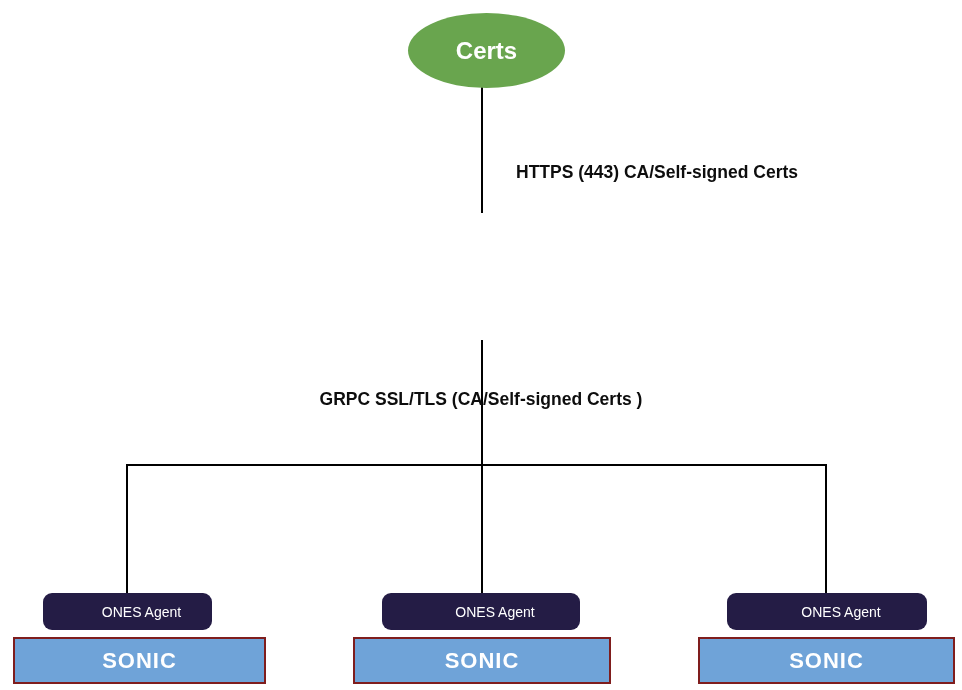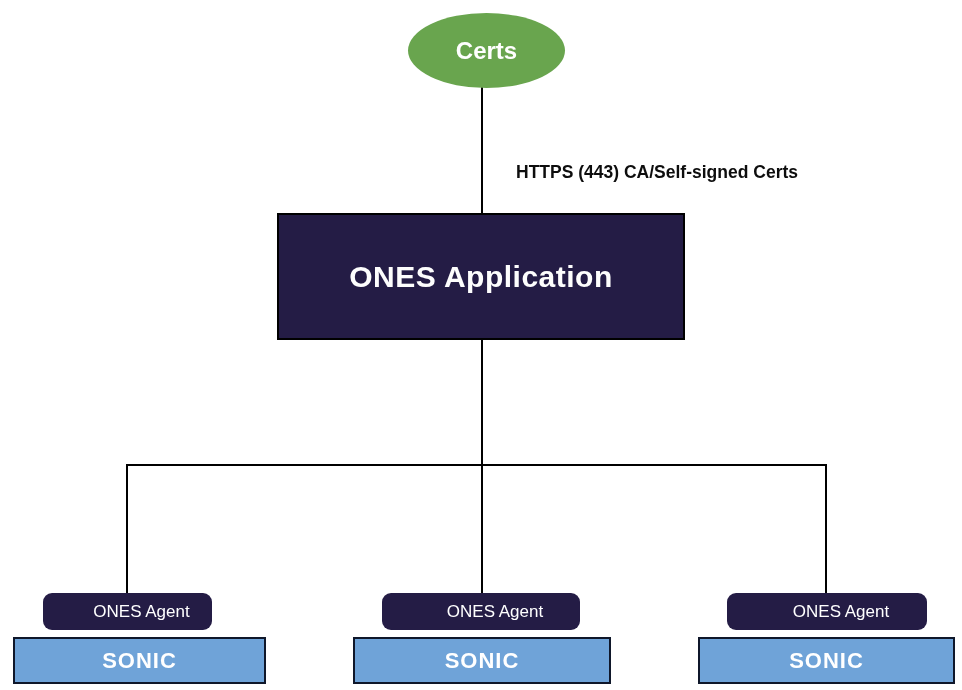--- a/index.html
+++ b/index.html
@@ -62,33 +62,33 @@
   }
 
   .agent-box {
     position: absolute;
     top: 593px; height: 37px;
     box-sizing: border-box;
     background: #241c45;
     border-radius: 9px;
     display: flex; align-items: center; justify-content: center;
     color: #ffffff;
-    font-size: 17px;
+    font-size: 14px;
     padding-left: 28px;
   }
   .agent-left  { left: 43px;  width: 169px; }
   .agent-mid   { left: 382px; width: 198px; }
   .agent-right { left: 727px; width: 200px; }
 
   .sonic-box {
     position: absolute;
     top: 637px; height: 47px;
     box-sizing: border-box;
     background: #6fa3d8;
-    border: 2px solid #0f172a;
+    border: 2px solid #7f1d1d;
     display: flex; align-items: center; justify-content: center;
     color: #ffffff;
     font-weight: bold;
     font-size: 22px;
     letter-spacing: 1px;
   }
   .sonic-left  { left: 13px;  width: 253px; }
   .sonic-mid   { left: 353px; width: 258px; }
   .sonic-right { left: 698px; width: 257px; }
 </style>
@@ -104,24 +104,22 @@
   <div class="line" style="left:825px; top:464px; width:2px; height:129px;"></div>
 
   <div class="user-ellipse">
     <span>Certs</span>
   </div>
 
   <div class="edge-label-https">
     <div>HTTPS (443) CA/Self-signed Certs</div>
   </div>
 
-  <div class="app-box">
-    <span>ONES Application</span>
-  </div>
 
+  <div class="edge-label-grpc">GRPC SSL/TLS (CA/Self-signed Certs )</div>
 
   <div class="agent-box agent-left">
     <span>ONES Agent</span>
   </div>
   <div class="sonic-box sonic-left">
     <span>SONIC</span>
   </div>
 
   <div class="agent-box agent-mid">
     <span>ONES Agent</span>

